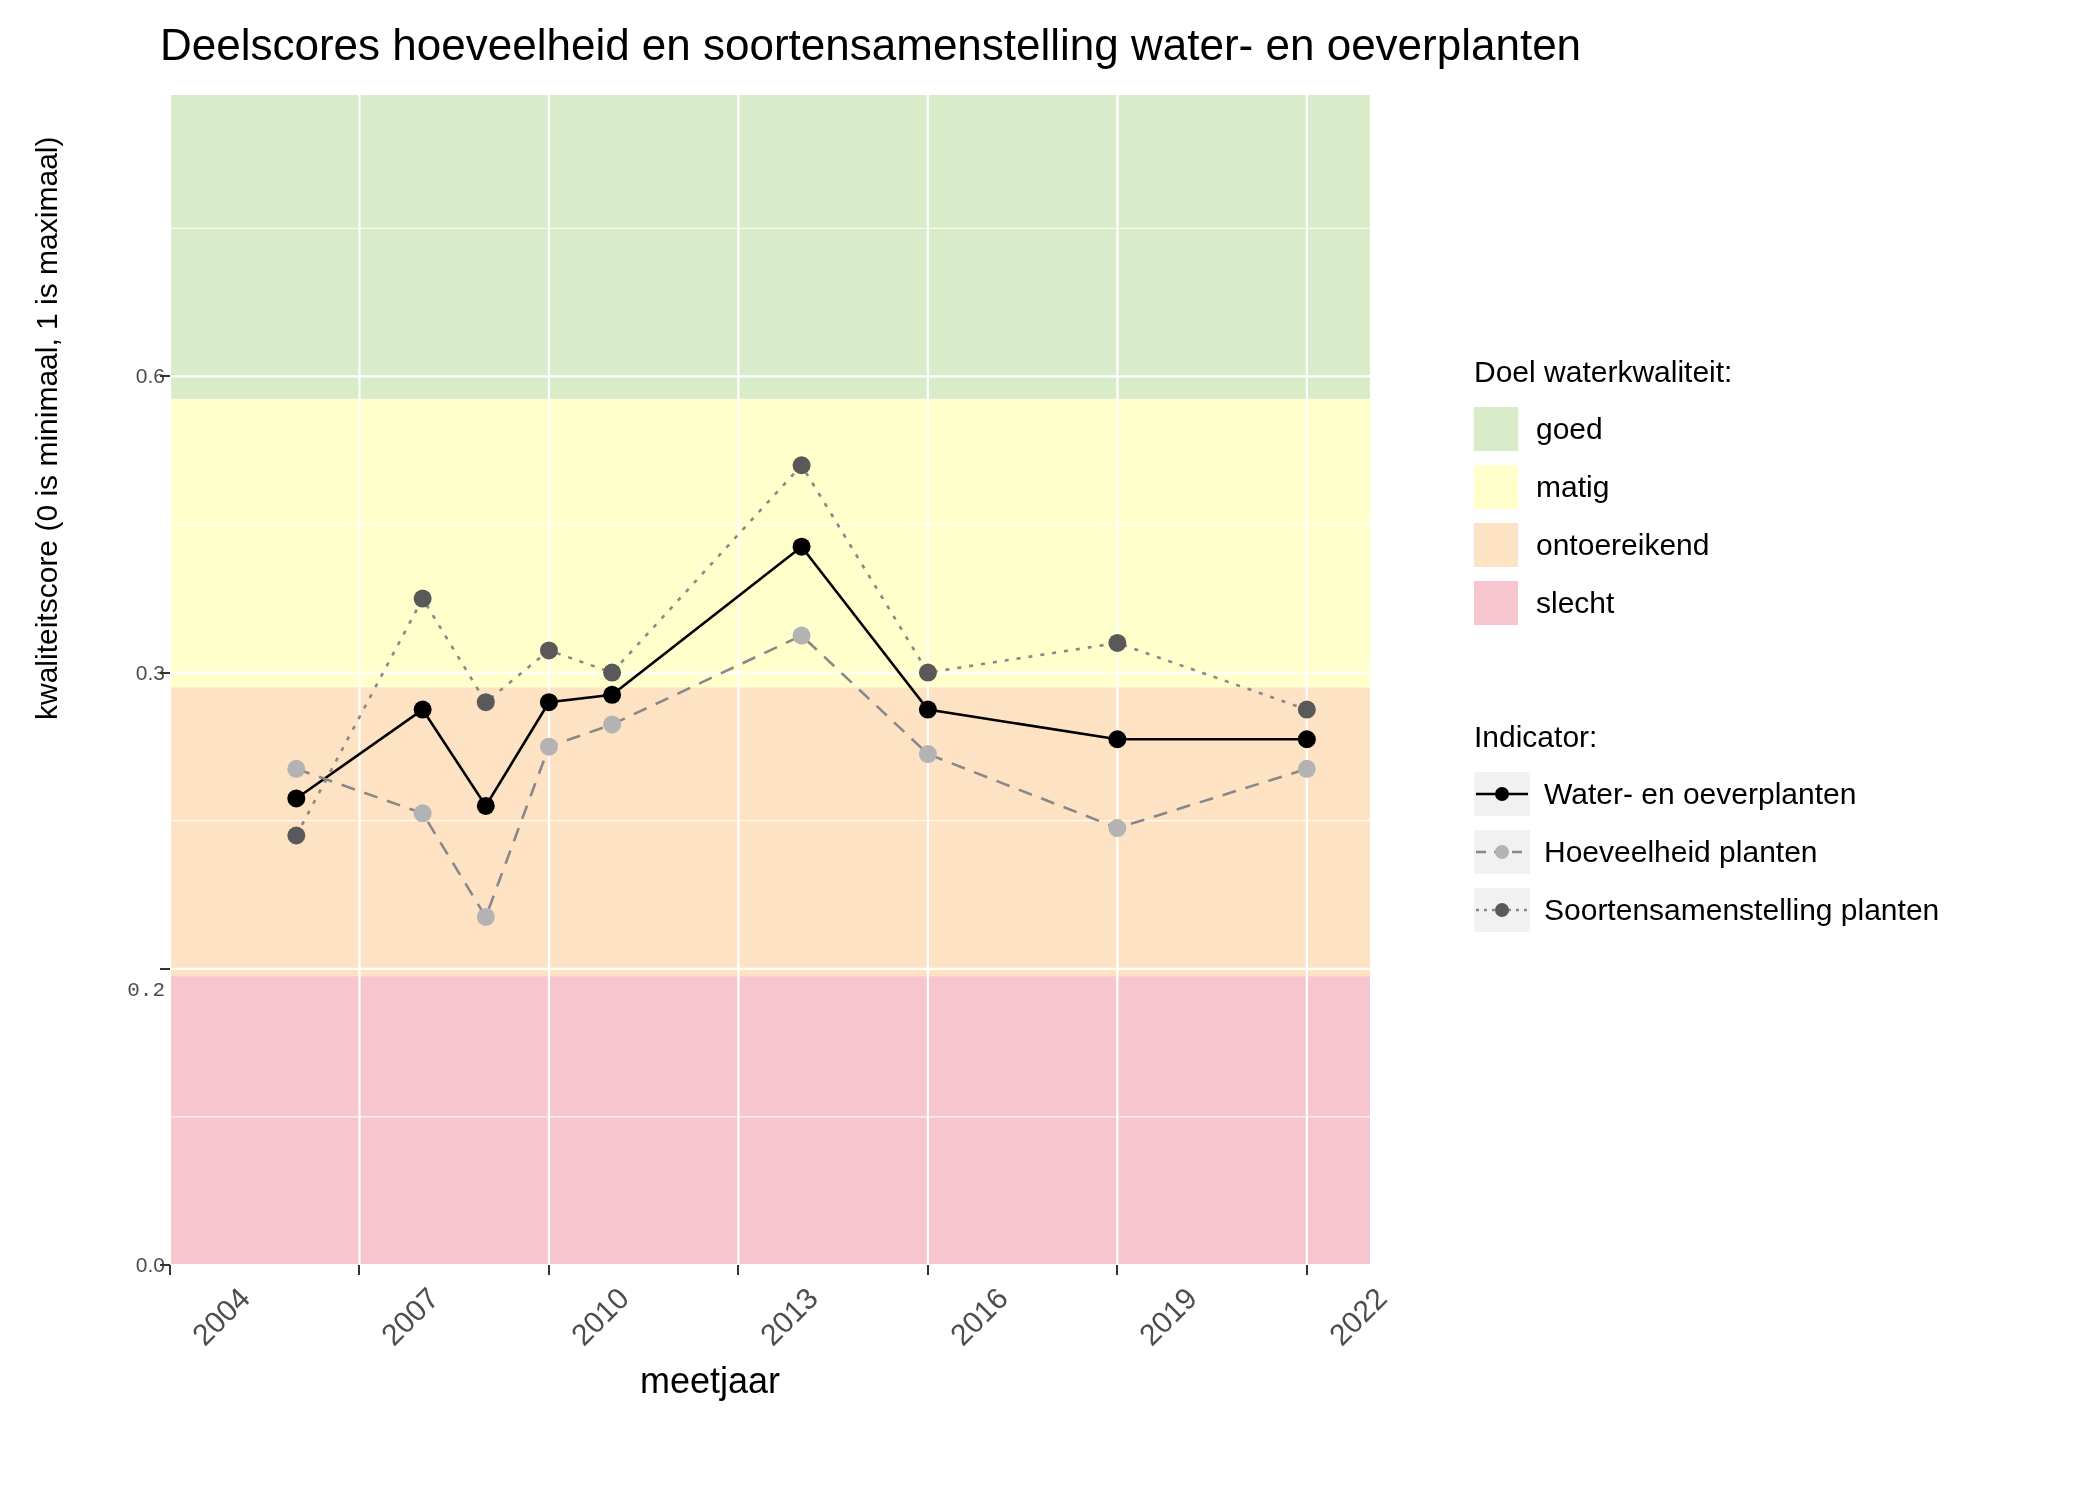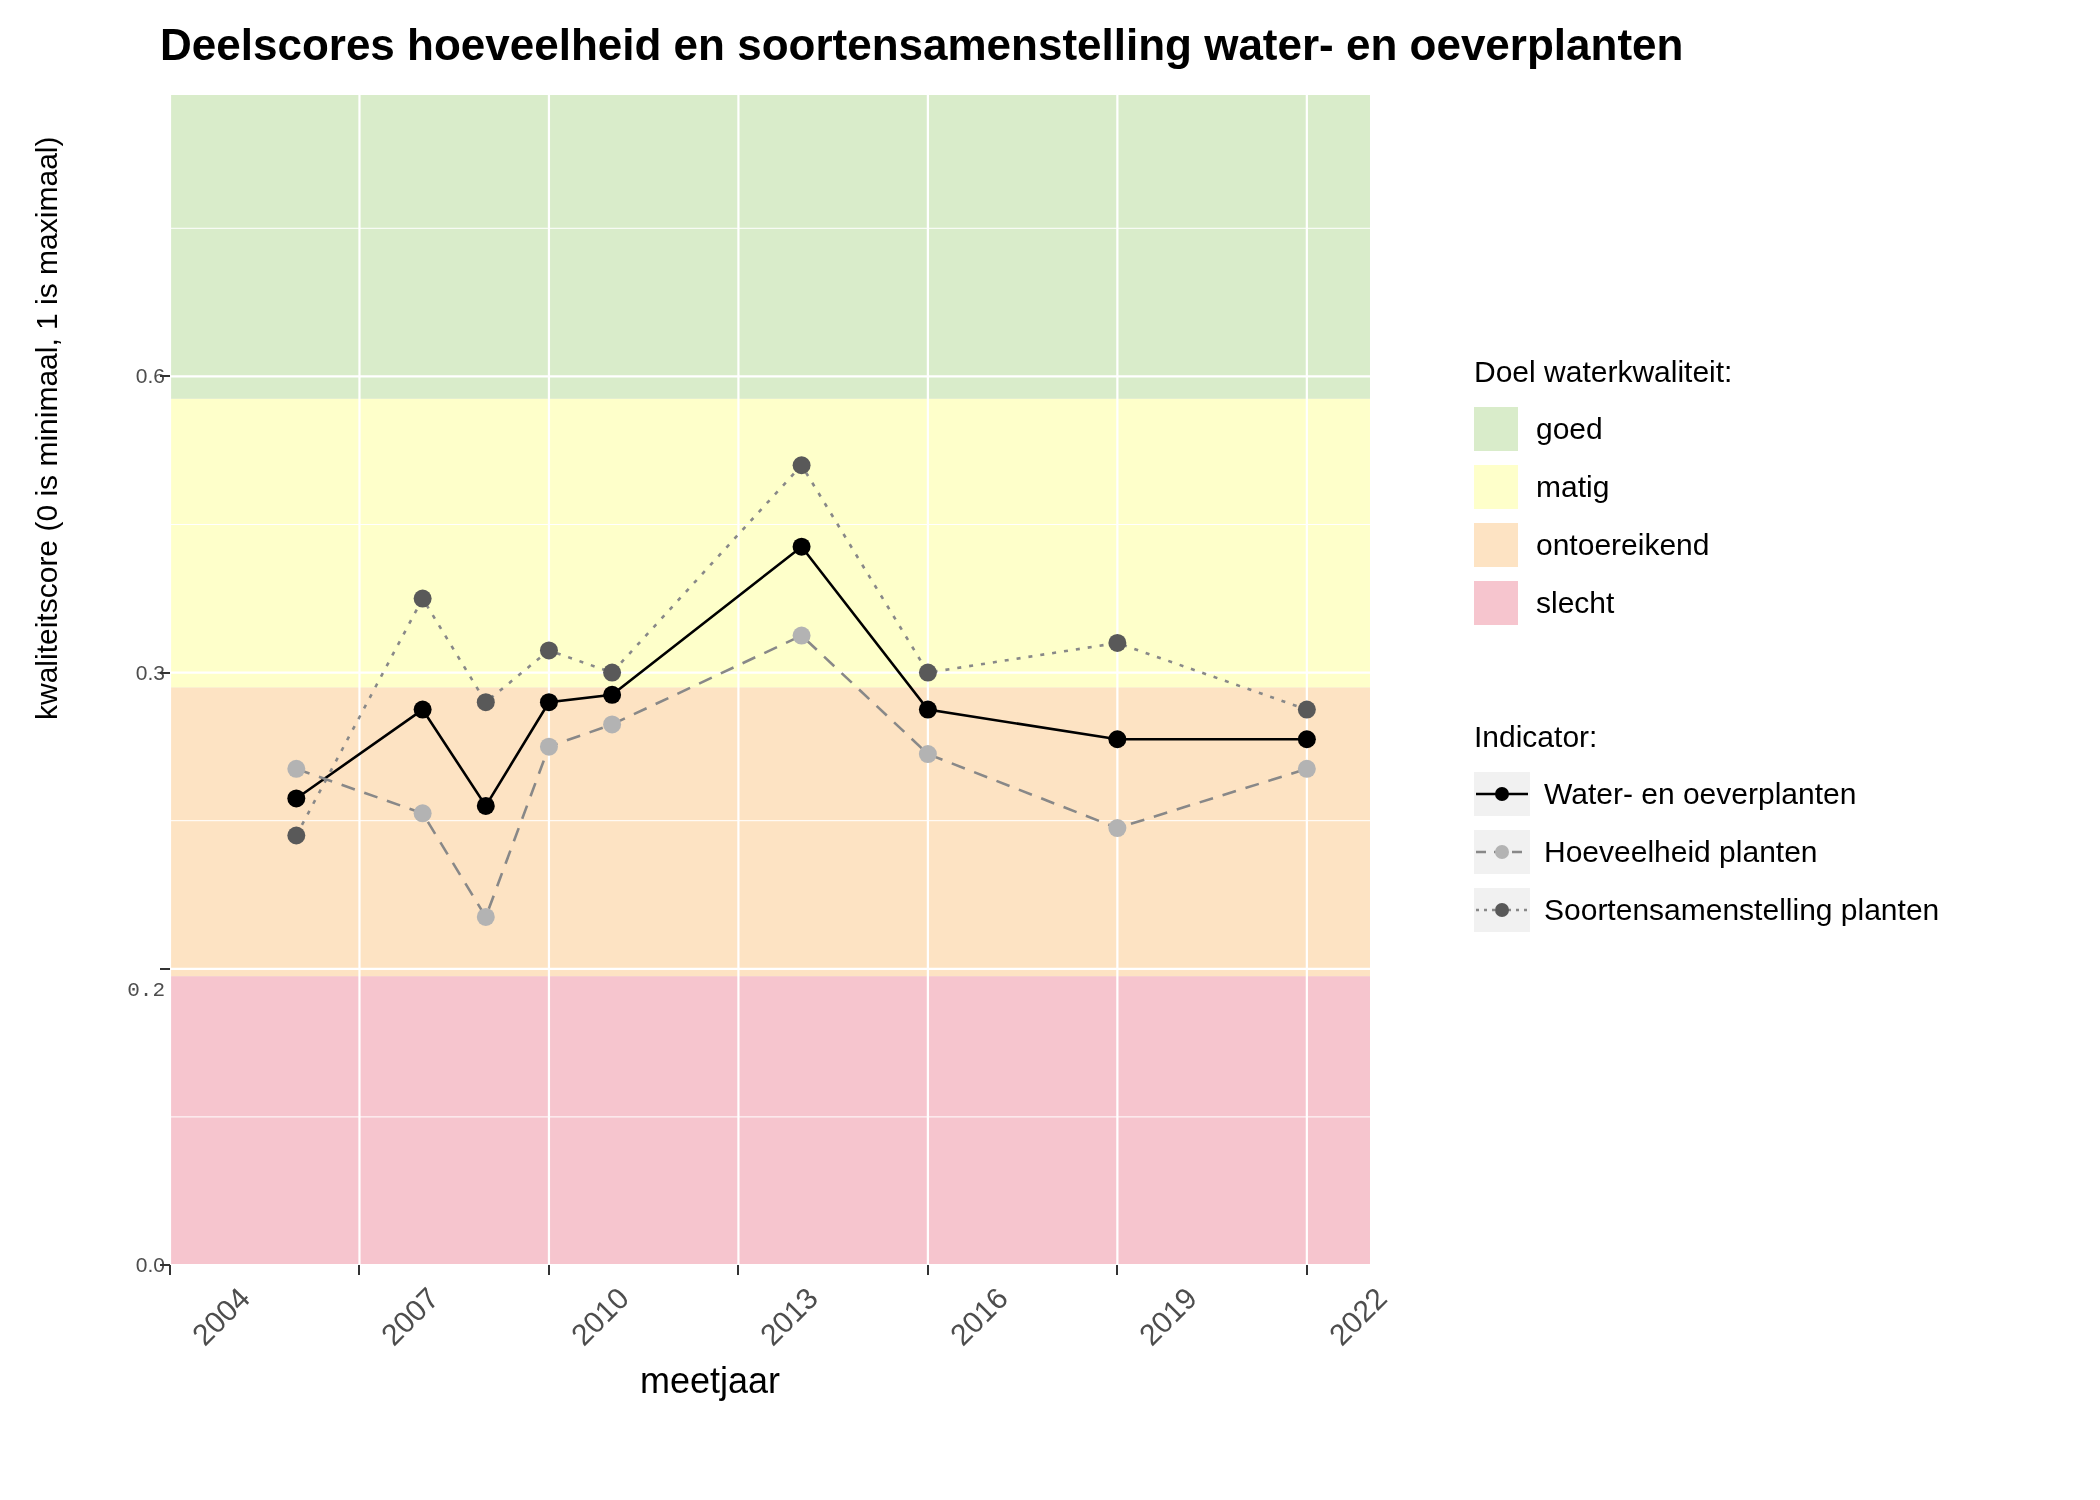--- a/index.html
+++ b/index.html
@@ -9,21 +9,21 @@
     height: 1500px;
     background: #ffffff;
     font-family: Arial, Helvetica, sans-serif;
     color: #000;
   }
   .title {
     position: absolute;
     left: 160px;
     top: 20px;
     font-size: 44px;
-    font-weight: 700;
+    font-weight: 400;
     text-align: right;
   }
   .ylabel {
     position: absolute;
     left: 30px;
     top: 720px;
     transform: rotate(-90deg);
     transform-origin: left top;
     font-size: 30px;
     white-space: nowrap;

